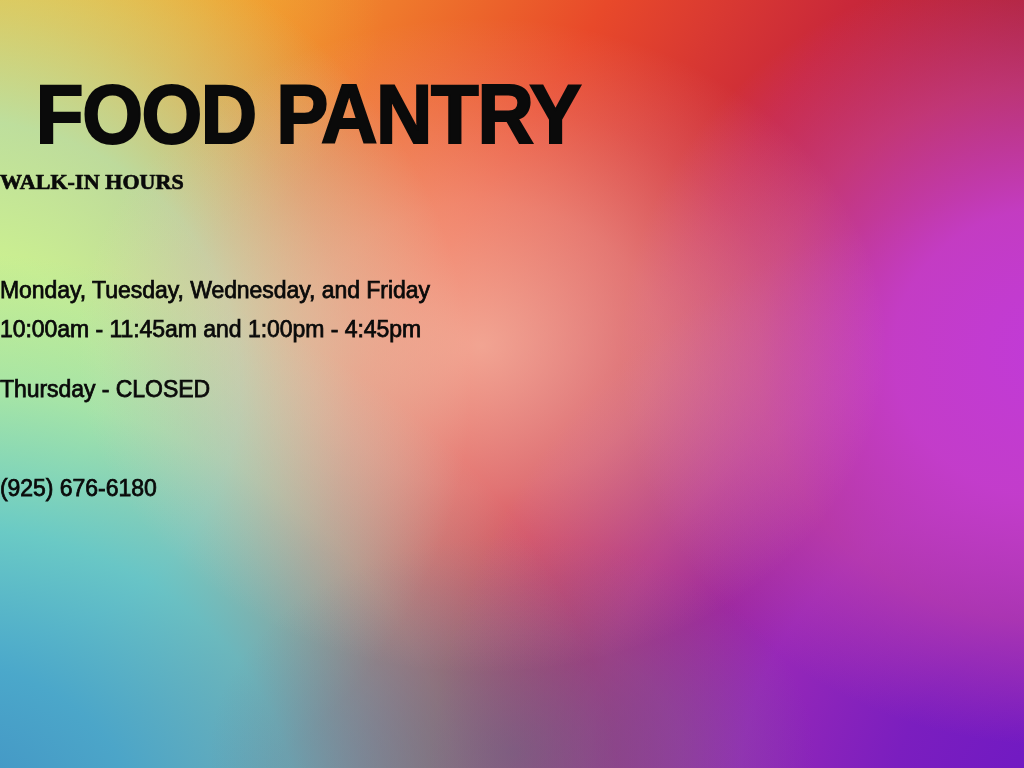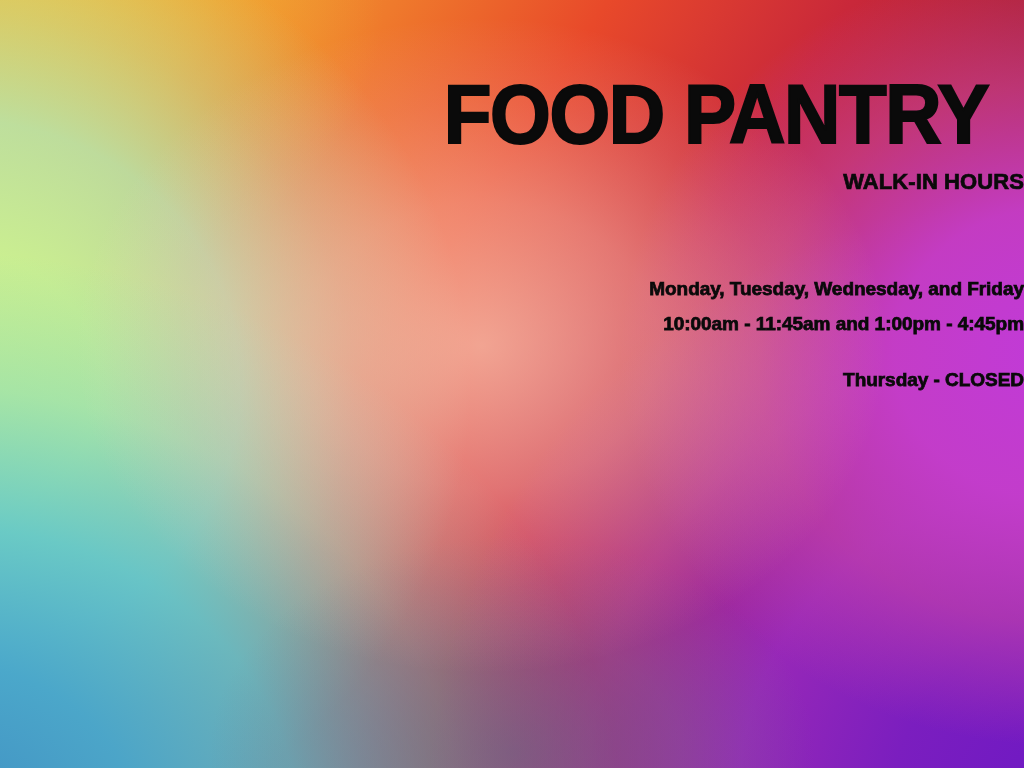--- a/index.html
+++ b/index.html
@@ -96,21 +96,21 @@
     background: radial-gradient(ellipse 520px 420px at 2% 0%,
       rgba(240,190,58,0.85) 0%,
       rgba(242,176,52,0.45) 38%,
       rgba(244,170,50,0.0) 70%);
   }
 
   
   .content {
     position: absolute;
     inset: 0;
-    text-align: right;
+    text-align: left;
   }
 
   .title {
     position: absolute;
     left: 0;
     right: 0;
     top: 72px;
     font-size: 84px;
     line-height: 1;
     font-weight: 700;
@@ -123,34 +123,35 @@
 
   .subtitle {
     position: absolute;
     left: 0;
     right: 0;
     top: 171px;
     font-size: 22px;
     line-height: 1;
     font-weight: 700;
     letter-spacing: 0.004em;
+    font-family: Liberation Serif, serif;
     -webkit-text-stroke: 0.7px #0a0a0a;
   }
 
   .hours-block {
     position: absolute;
     left: 0;
     right: 0;
     top: 279px;
   }
 
   .line {
-    font-size: 19px;
+    font-size: 23px;
     line-height: 1;
-    font-weight: 700;
+    font-weight: 400;
     letter-spacing: -0.002em;
     -webkit-text-stroke: 0.75px #0a0a0a;
     white-space: nowrap;
   }
 
   .line.days      { margin: 0; }
   .line.times     { margin-top: 16px; }
   .line.closed    { margin-top: 37px; }
   .line.appt      { margin-top: 55px; }
   .line.phone     { margin-top: 76px; }
@@ -176,16 +177,17 @@
 
     <div class="hours-block">
 
       <div class="line days">Monday, Tuesday, Wednesday, and Friday</div>
 
       <div class="line times">10:00am - 11:45am and 1:00pm - 4:45pm</div>
 
       <div class="line closed">Thursday - CLOSED</div>
 
 
+      <div class="line phone">(925) 676-6180</div>
 
     </div>
   </div>
 </div>
 
 </body></html>

